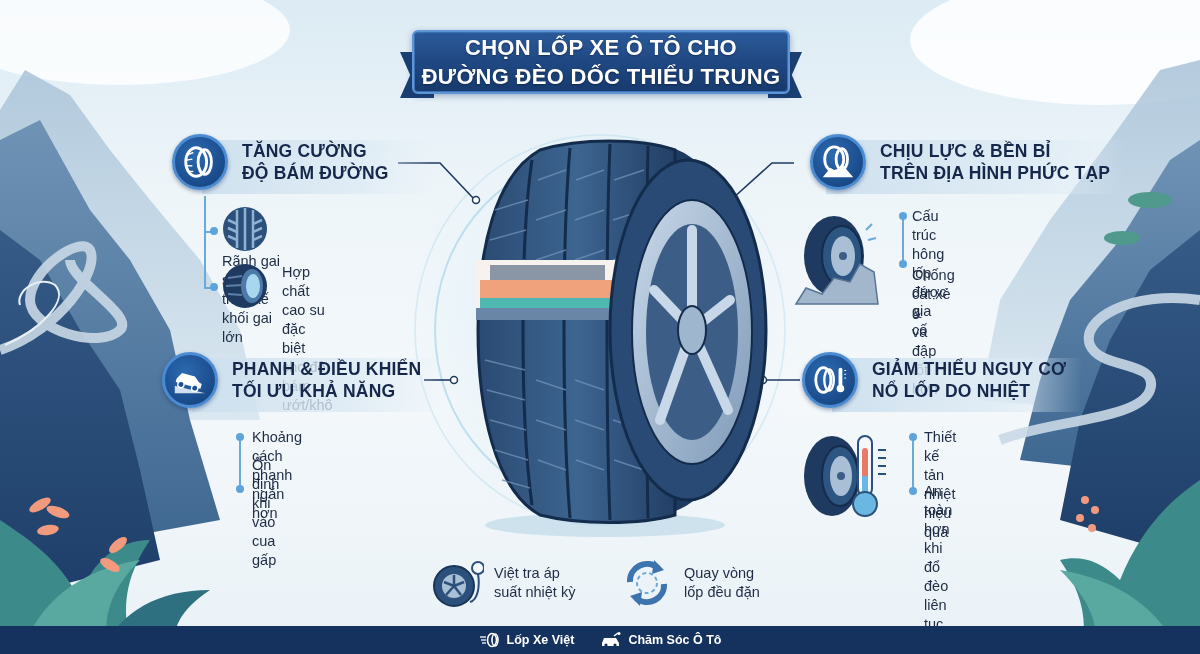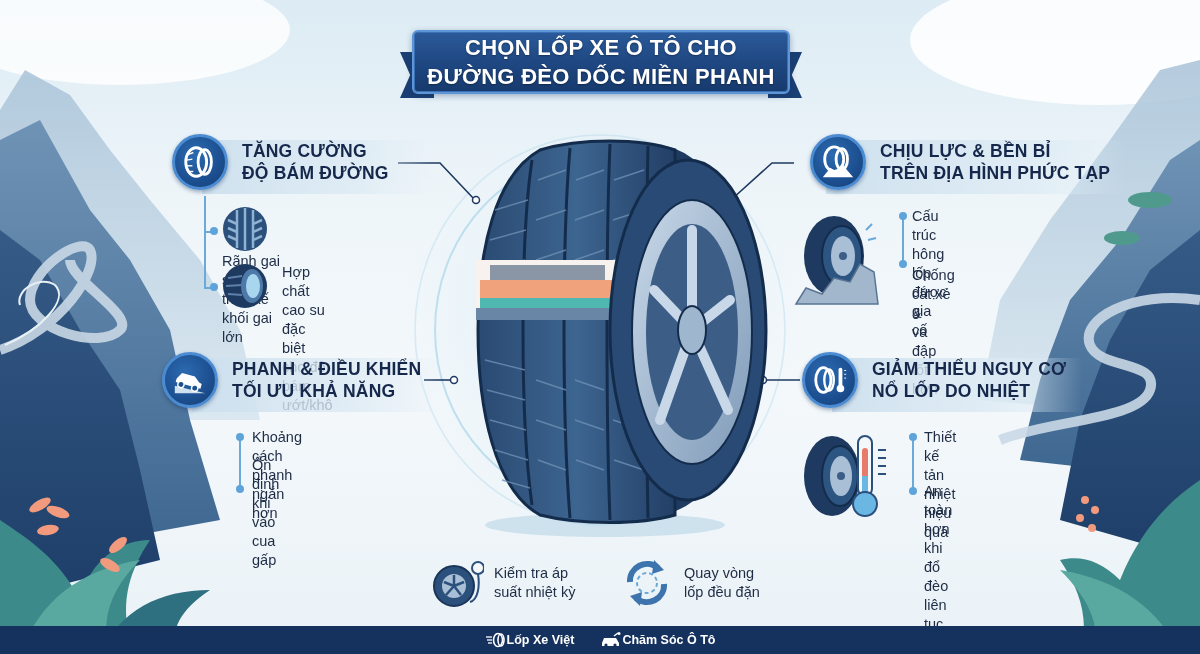--- a/index.html
+++ b/index.html
@@ -77,21 +77,21 @@
     .tip { position: absolute; display: flex; align-items: center; z-index: 3; }
     .tip .tip-icon { width: 54px; height: 54px; margin-right: 10px; }
     .tip .tip-text { font-size: 14.5px; line-height: 19px; color: #1e2c45; }
 
     
     .footer {
       position: absolute; left: 0; top: 626px; width: 1200px; height: 28px;
       background: #15325e; display: flex; align-items: center; justify-content: center;
       gap: 26px; z-index: 6;
     }
-    .footer-item { display: flex; align-items: center; color: #ffffff; font-size: 12.5px; font-weight: bold; }
+    .footer-item { display: flex; align-items: center; gap: 6px; color: #ffffff; font-size: 12.5px; font-weight: bold; }
     .footer-item svg { width: 22px; height: 16px; }
   </style>
 </head>
 <body>
 
 <div class="bg-layer">
   <svg viewBox="0 0 1200 654" preserveAspectRatio="none">
     <defs>
       <linearGradient id="mtnFar" x1="0" y1="0" x2="0" y2="1">
         <stop offset="0" stop-color="#a9c3d8"></stop>
@@ -149,21 +149,21 @@
     <circle cx="1095" cy="510" r="4" fill="#f29a7e"></circle>
     <circle cx="1080" cy="518" r="4" fill="#f29a7e"></circle>
     <circle cx="1092" cy="528" r="4" fill="#f29a7e"></circle>
   </svg>
 </div>
 
 <div class="ribbon-tail left"></div>
 <div class="ribbon-tail right"></div>
 <div class="title-banner">
   <div class="title-line">CHỌN LỐP XE Ô TÔ CHO</div>
-  <div class="title-line">ĐƯỜNG ĐÈO DỐC MIỀN PHANH</div>
+  <div class="title-line">ĐƯỜNG ĐÈO DỐC THIỂU TRUNG</div>
 </div>
 
 <svg class="connector" style="left:0;top:0;width:1200px;height:654px" viewBox="0 0 1200 654">
   <polyline points="398,163 440,163 474,199" fill="none" stroke="#1f3a60" stroke-width="1.6"></polyline>
   <circle cx="476" cy="200" r="3.5" fill="#fff" stroke="#1f3a60" stroke-width="1.5"></circle>
   <polyline points="424,380 452,380" fill="none" stroke="#1f3a60" stroke-width="1.6"></polyline>
   <circle cx="454" cy="380" r="3.5" fill="#fff" stroke="#1f3a60" stroke-width="1.5"></circle>
   <polyline points="794,163 772,163 732,199" fill="none" stroke="#1f3a60" stroke-width="1.6"></polyline>
   <circle cx="730" cy="200" r="3.5" fill="#fff" stroke="#1f3a60" stroke-width="1.5"></circle>
   <polyline points="800,380 766,380" fill="none" stroke="#1f3a60" stroke-width="1.6"></polyline>
@@ -441,21 +441,21 @@
         <line x1="24" y1="30" x2="24" y2="19"></line>
         <line x1="24" y1="30" x2="34" y2="26"></line>
         <line x1="24" y1="30" x2="31" y2="39"></line>
         <line x1="24" y1="30" x2="16" y2="39"></line>
         <line x1="24" y1="30" x2="14" y2="26"></line>
       </g>
     <path d="M40,46 C48,44 50,30 48,18" stroke="#2b507c" stroke-width="2" fill="none"></path>
     <circle cx="48" cy="12" r="6" fill="#f4f8fb" stroke="#2b507c" stroke-width="2"></circle>
   </svg>
   <div class="tip-text">
-    <div>Kiểm tra áp</div>
+    <div>Việt tra áp</div>
     <div>suất nhiệt kỳ</div>
   </div>
 </div>
 <div class="tip" style="left:620px;top:556px;">
   <svg class="tip-icon" viewBox="0 0 54 54">
     <path d="M10,26 A17,17 0 0 1 38,12" stroke="#3d74ad" stroke-width="6" fill="none"></path>
     <path d="M34,4 L44,14 L32,18 Z" fill="#3d74ad"></path>
     <path d="M44,28 A17,17 0 0 1 16,42" stroke="#3d74ad" stroke-width="6" fill="none"></path>
     <path d="M20,50 L10,40 L22,36 Z" fill="#3d74ad"></path>
     <circle cx="27" cy="27" r="10" fill="none" stroke="#6aa9d8" stroke-width="2" stroke-dasharray="4 3"></circle>

